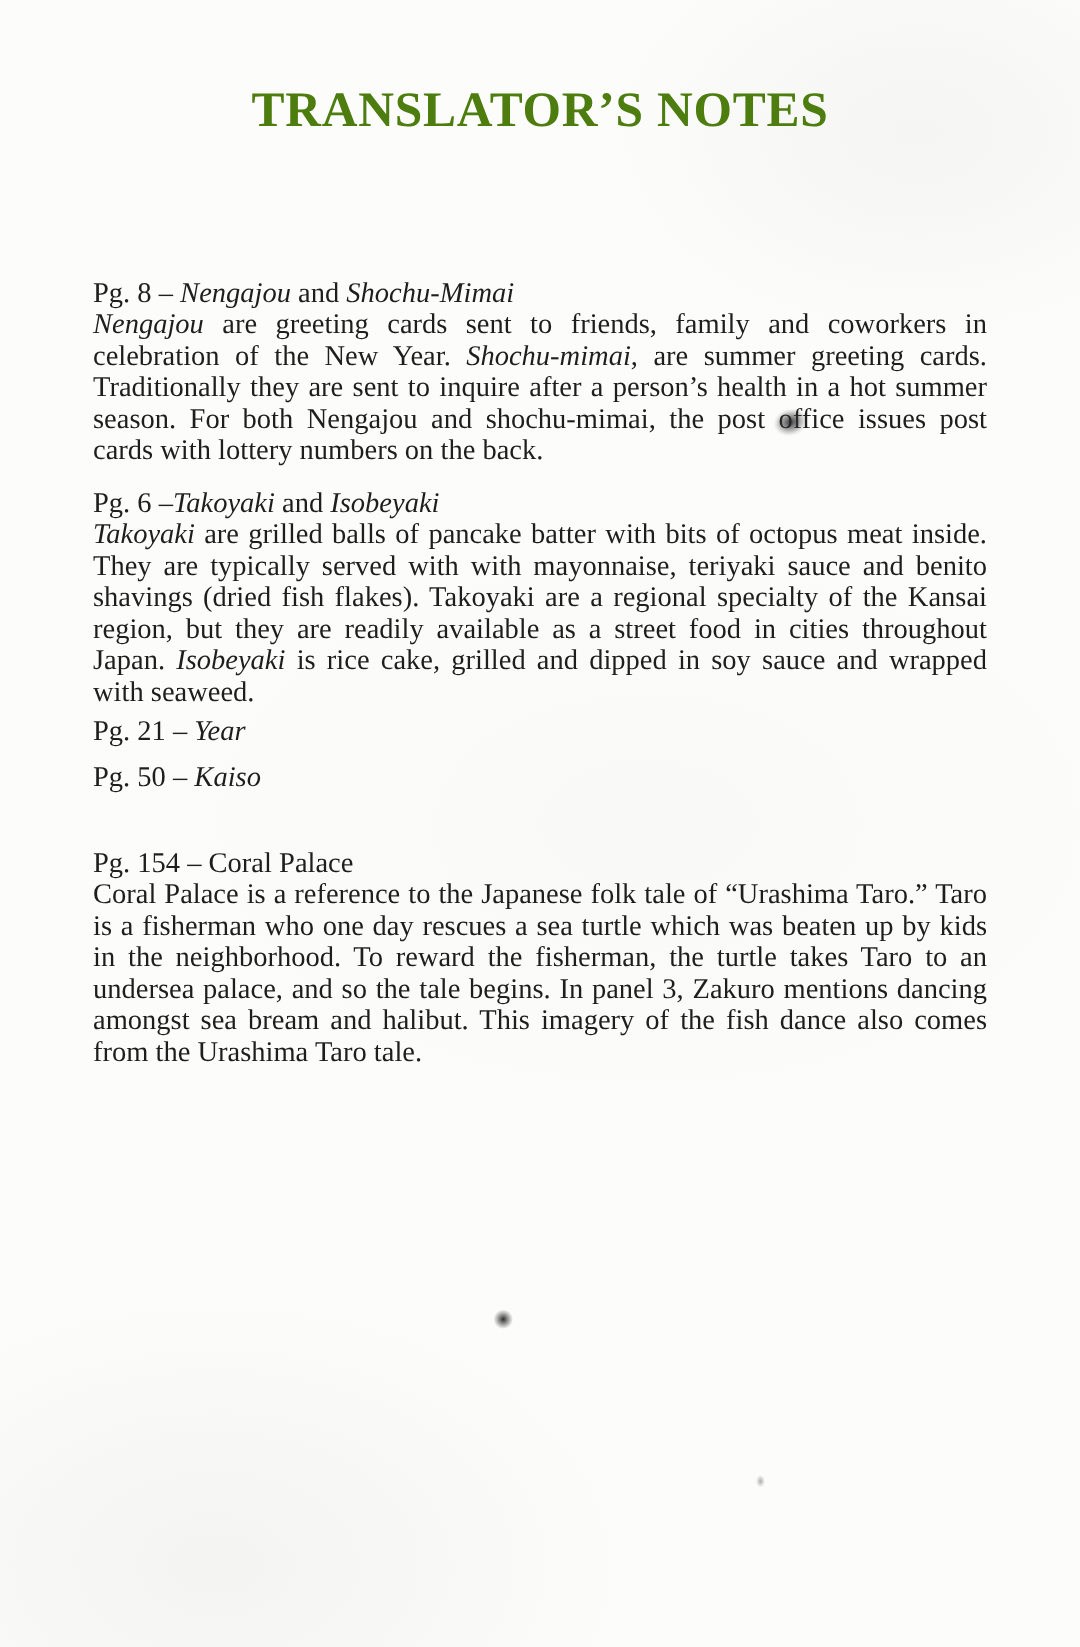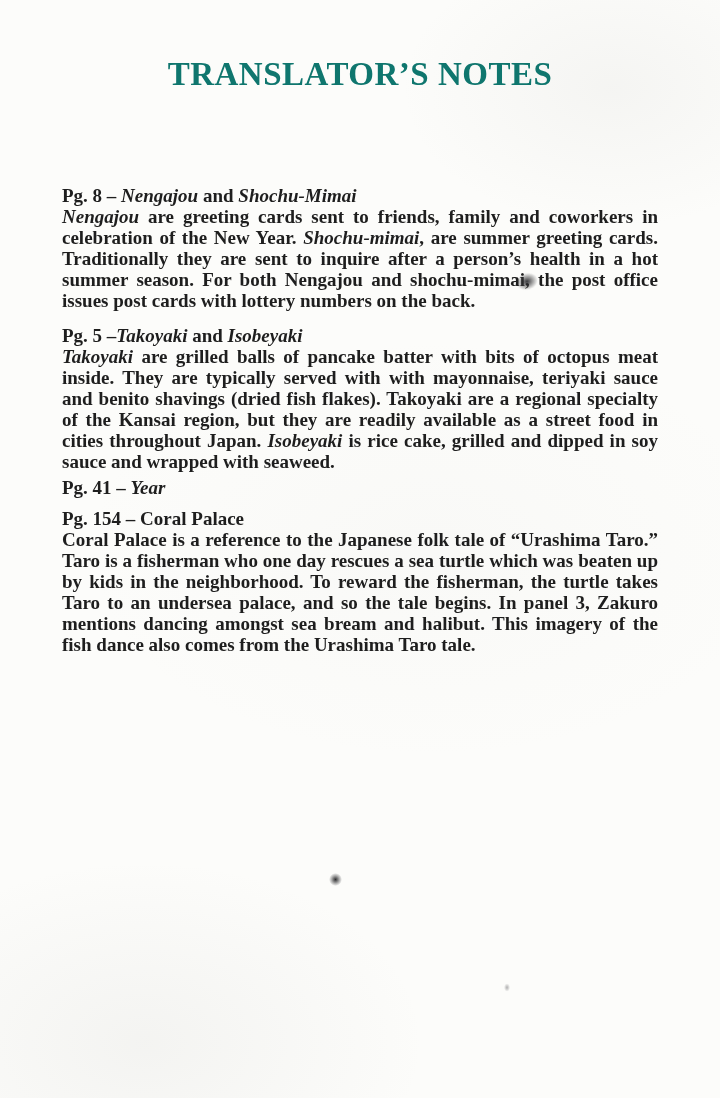--- a/index.html
+++ b/index.html
@@ -16,42 +16,41 @@
     color: #1e1e1e;
   }
   .page { position: absolute; inset: 0; }
   .title {
     margin: 55px 0 16px 0;
     text-align: center;
     font-size: 33px;
     font-weight: 600;
     letter-spacing: 0.5px;
     line-height: 38px;
-    color: #0f766e;
+    color: #4d7c0f;
   }
   .content {
     position: absolute;
     left: 62px; top: 0;
     width: 596px;
   }
   .note { margin: 0; }
   .note p {
     margin: 0;
     font-size: 19px;
     line-height: 21px;
     text-align: justify;
-    font-weight: bold;
   }
   .note p.heading { text-align: left; }
   .n1 { margin-top: 185px; }
   .n2 { margin-top: 14px; }
   .n3 { margin-top: 5px; }
   .n4 { margin-top: 10px; }
   .n5 { margin-top: 30px; }
-  .n6 { margin-top: 3px; }
+  .n6 { margin-top: 36px; }
   .blot {
     position: absolute;
     border-radius: 50%;
     pointer-events: none;
   }
   .blot-1 {
     left: 516px; top: 273px; width: 22px; height: 17px;
     background: radial-gradient(closest-side, rgba(35,35,38,0.9), rgba(60,60,62,0.45) 55%, transparent);
     filter: blur(0.7px);
     transform: rotate(-15deg);
@@ -77,29 +76,30 @@
   <h1 class="title">TRANSLATOR’S NOTES</h1>
 
   <div class="content">
 
     <section class="note n1">
       <p class="heading"><span>Pg. 8 – </span><i>Nengajou</i><span> and </span><i>Shochu-Mimai</i></p>
       <p class="body"><i>Nengajou</i><span> are greeting cards sent to friends, family and coworkers in celebration of the New Year. </span><i>Shochu-mimai</i><span>, are summer greeting cards. Traditionally they are sent to inquire after a person’s health in a hot summer season. For both Nengajou and shochu-mimai, the post office issues post cards with lottery numbers on the back.</span></p>
     </section>
 
     <section class="note n2">
-      <p class="heading"><span>Pg. 5 –</span><i>Takoyaki</i><span> and </span><i>Isobeyaki</i></p>
+      <p class="heading"><span>Pg. 6 –</span><i>Takoyaki</i><span> and </span><i>Isobeyaki</i></p>
       <p class="body"><i>Takoyaki</i><span> are grilled balls of pancake batter with bits of octopus meat inside. They are typically served with with mayonnaise, teriyaki sauce and benito shavings (dried fish flakes). Takoyaki are a regional specialty of the Kansai region, but they are readily available as a street food in cities throughout Japan. </span><i>Isobeyaki</i><span> is rice cake, grilled and dipped in soy sauce and wrapped with seaweed.</span></p>
     </section>
 
     <section class="note n3">
-      <p class="heading"><span>Pg. 41 – </span><i>Year</i></p>
+      <p class="heading"><span>Pg. 21 – </span><i>Year</i></p>
     </section>
 
     <section class="note n4">
+      <p class="heading"><span>Pg. 50 – </span><i>Kaiso</i></p>
     </section>
 
 
     <section class="note n6">
       <p class="heading"><span>Pg. 154 – Coral Palace</span></p>
       <p class="body"><span>Coral Palace is a reference to the Japanese folk tale of “Urashima Taro.”  Taro is a fisherman who one day rescues a sea turtle which was beaten up by kids in the neighborhood. To reward the fisherman, the turtle takes Taro to an undersea palace, and so the tale begins. In panel 3, Zakuro mentions dancing amongst sea bream and halibut. This imagery of the fish dance also comes from the Urashima Taro tale.</span></p>
     </section>
 
   </div>
 

